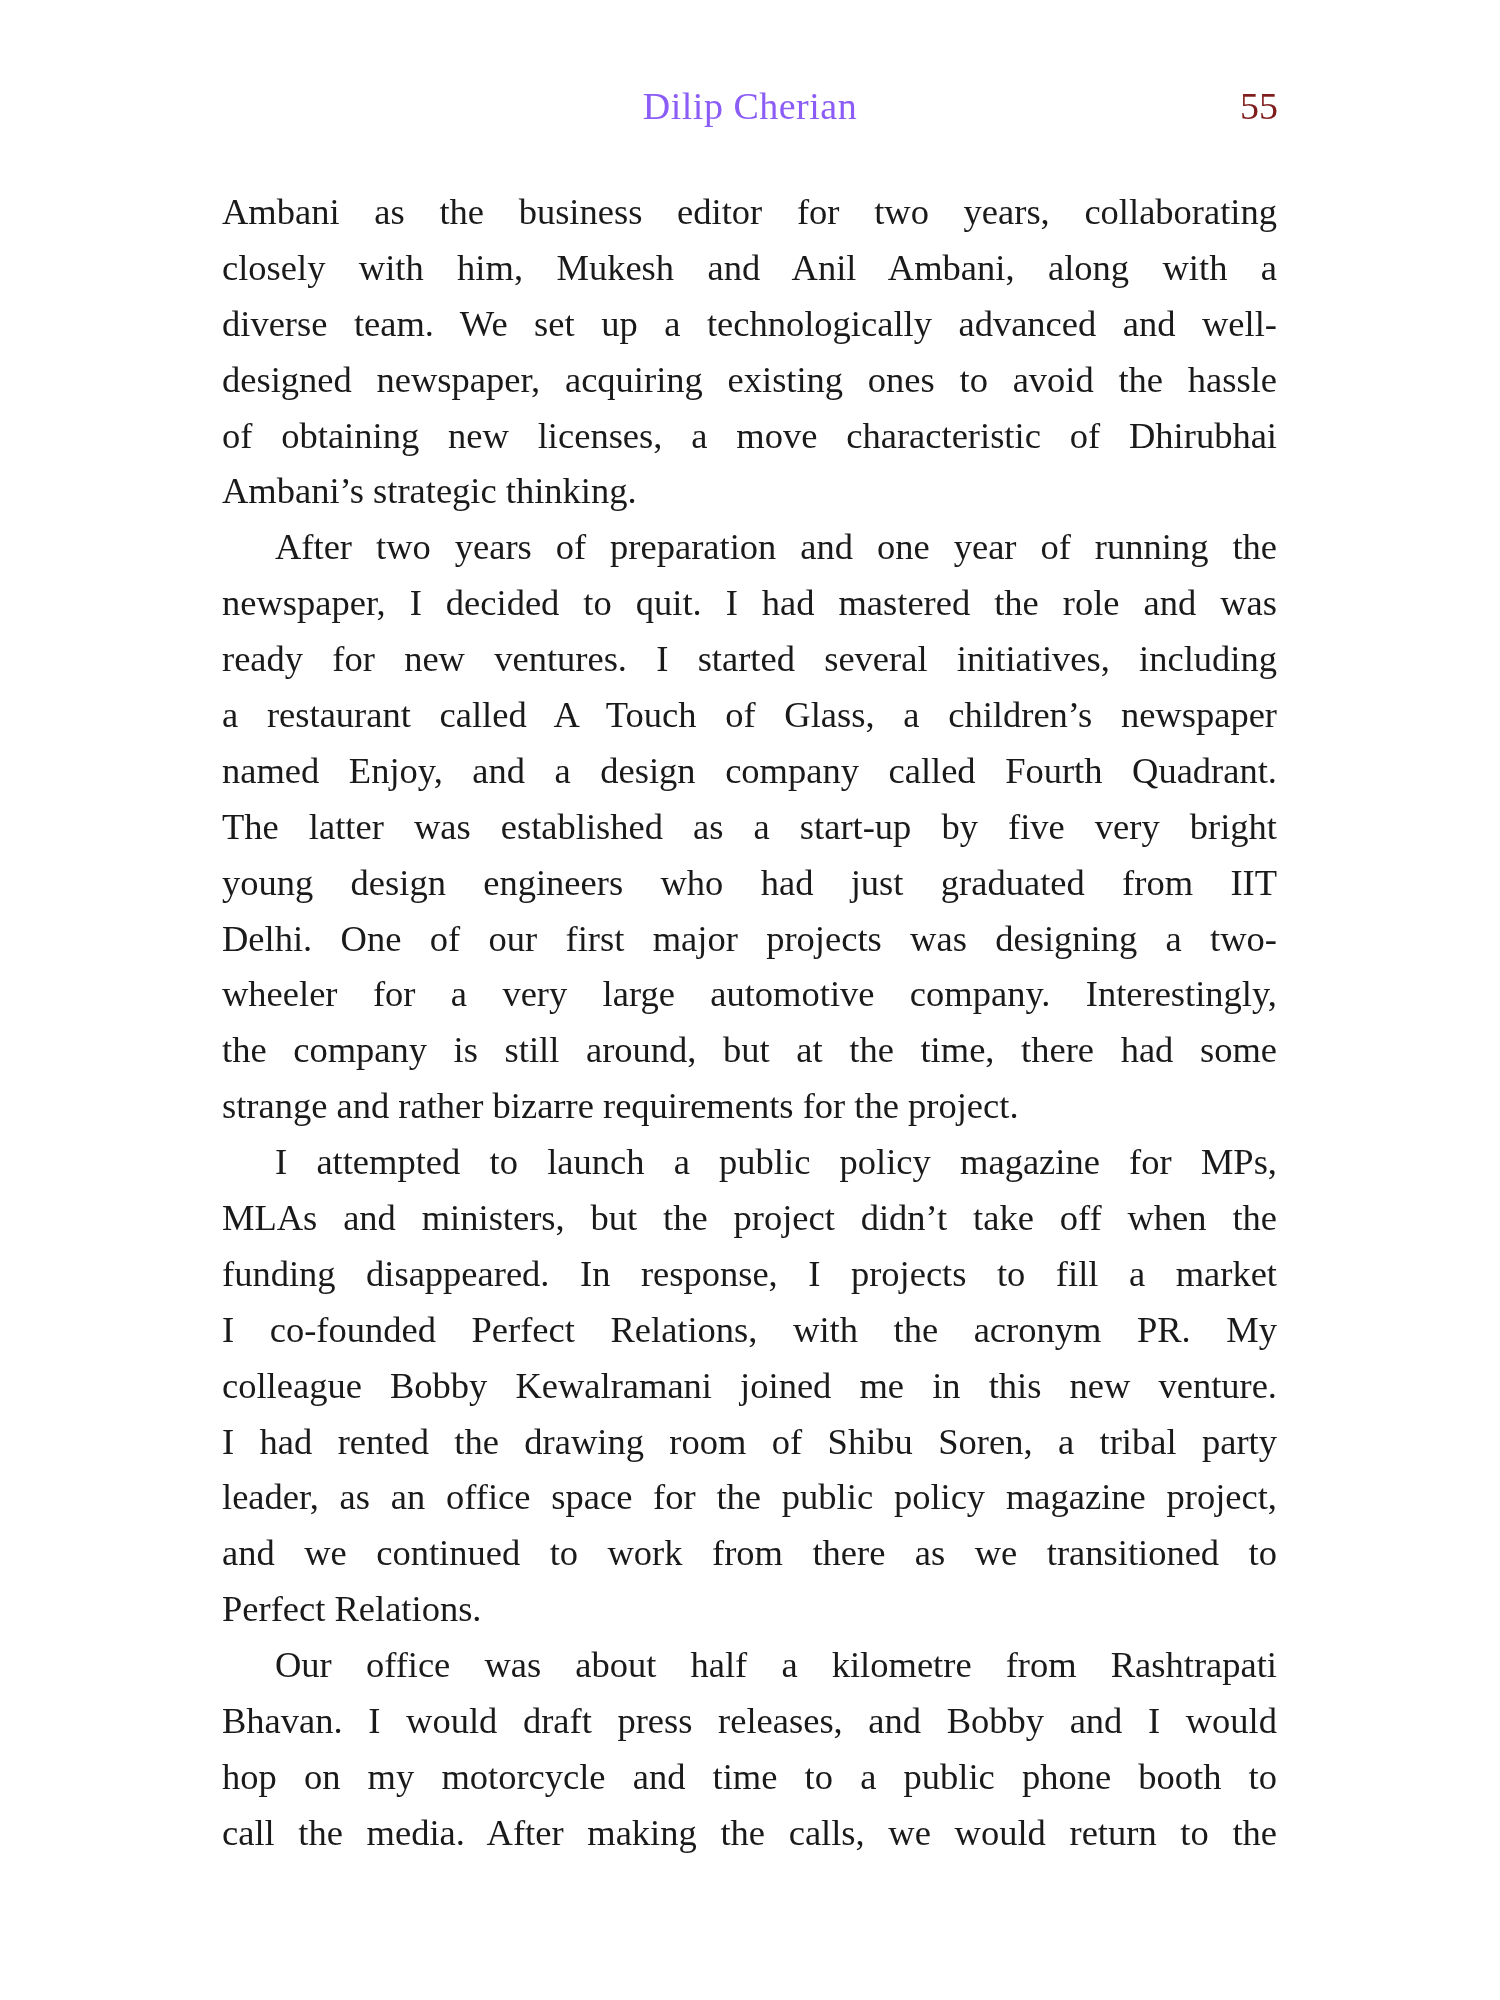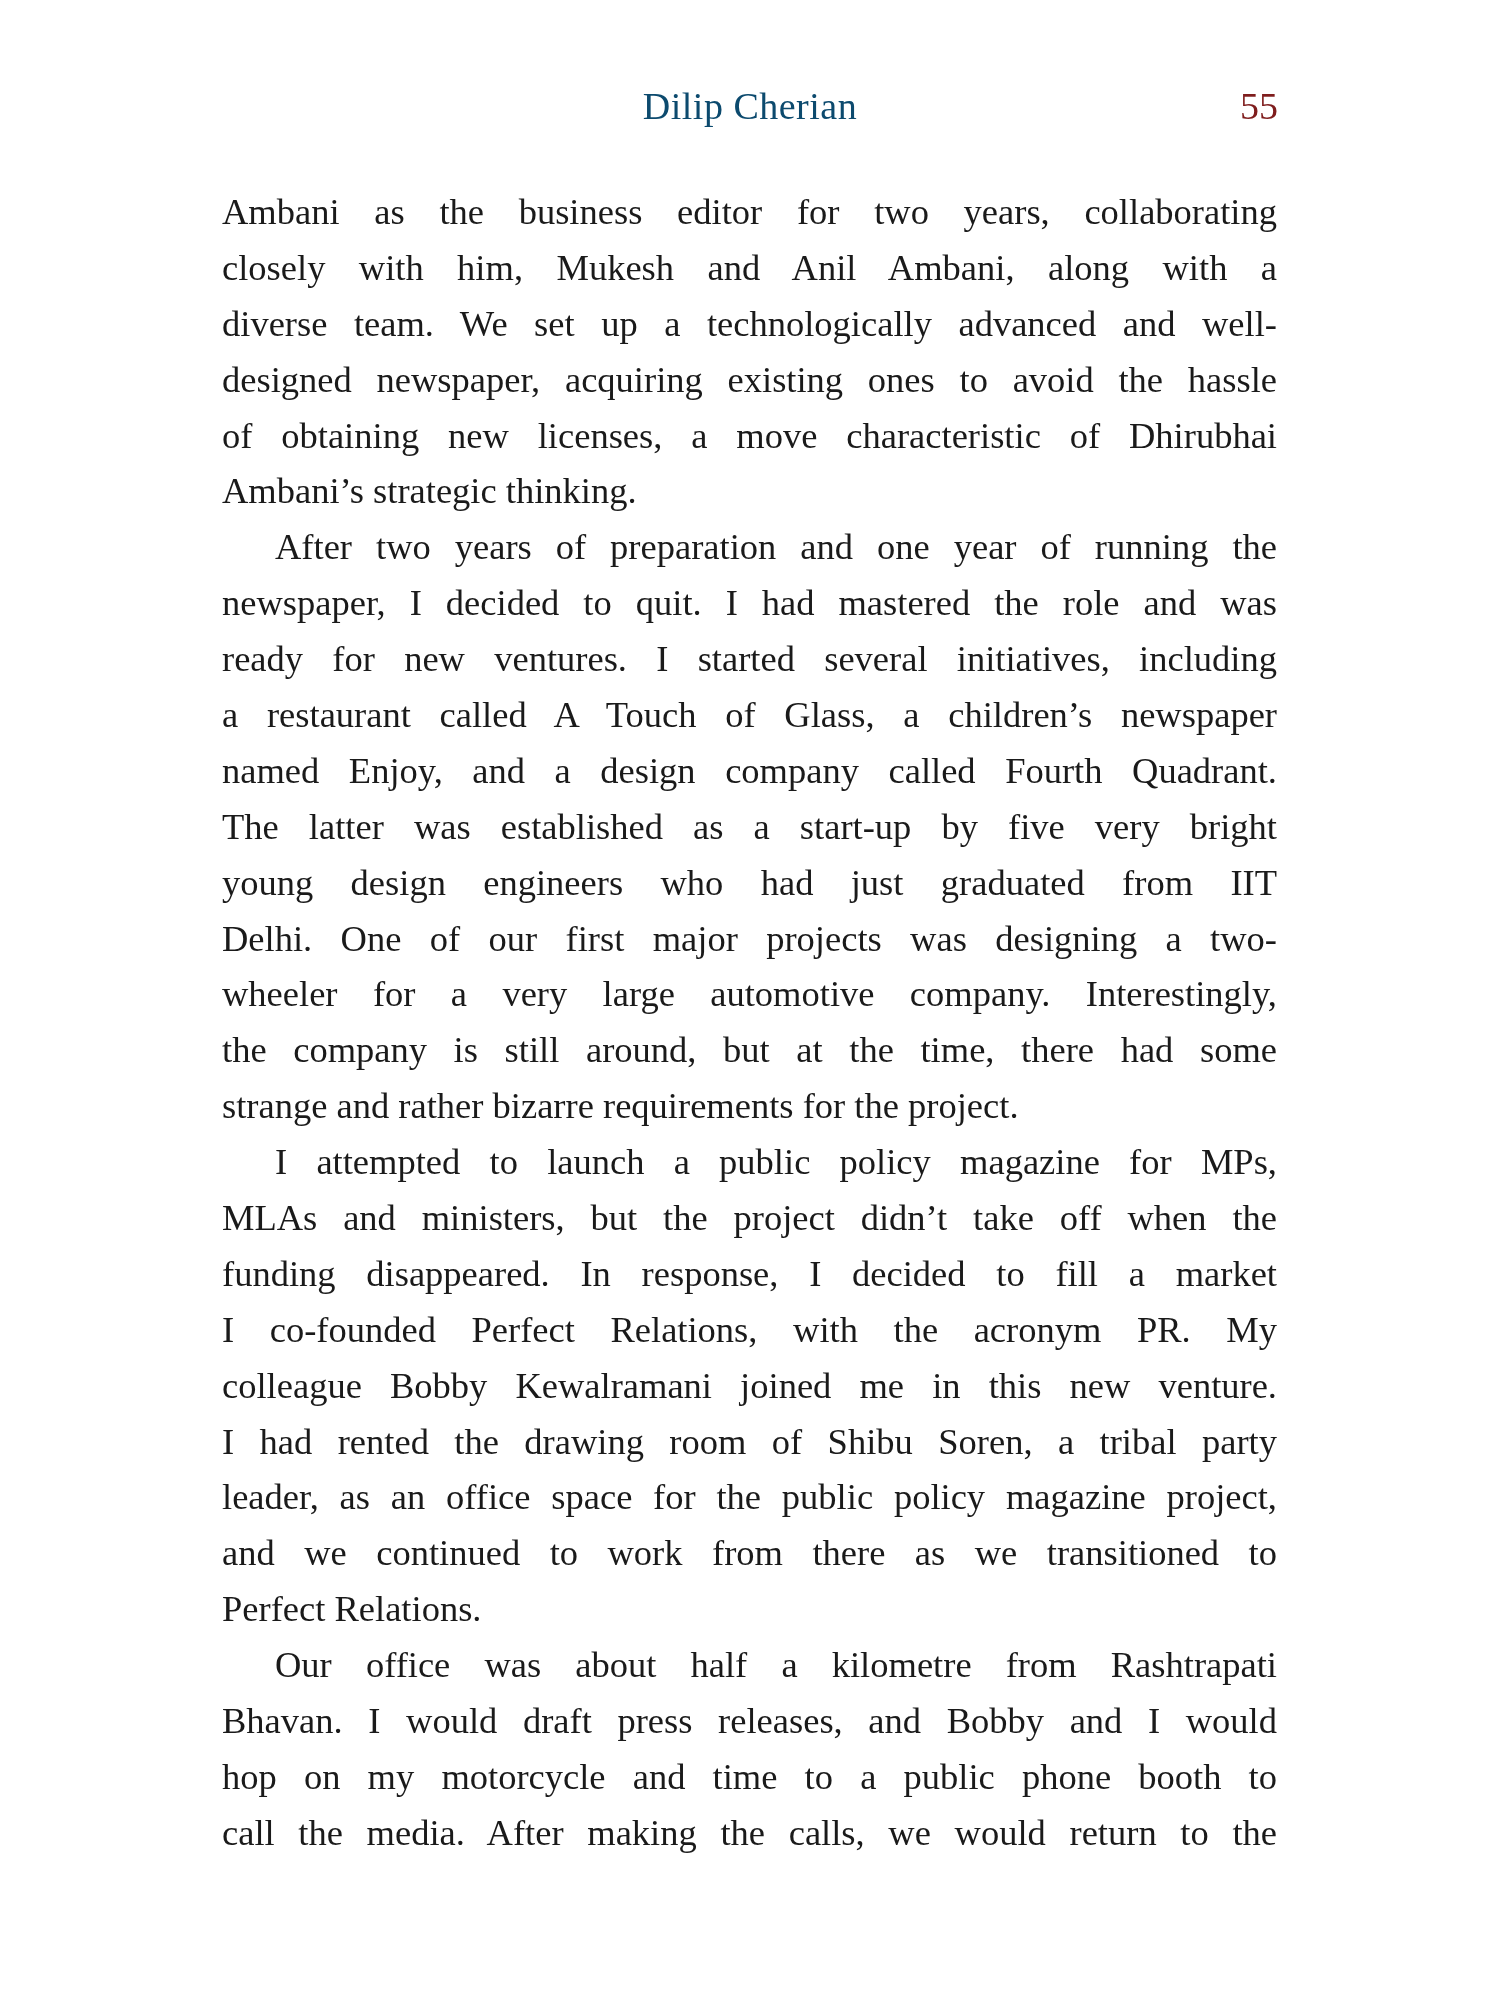--- a/index.html
+++ b/index.html
@@ -30,21 +30,21 @@
       height: 44px;
     }
     .running-title {
       position: absolute;
       left: 0;
       width: 1056px;
       text-align: center;
       font-size: 38px;
       line-height: 44px;
       letter-spacing: 0.5px;
-      color: #0c4a6e;
+      color: #8b5cf6;
     }
     .page-number {
       position: absolute;
       right: 0;
       font-size: 38px;
       line-height: 44px;
       color: #7f1d1d;
     }
     .body-text {
       position: absolute;
@@ -101,21 +101,21 @@
       <span class="line">young design engineers who had just graduated from IIT</span>
       <span class="line">Delhi. One of our first major projects was designing a two-</span>
       <span class="line">wheeler for a very large automotive company. Interestingly,</span>
       <span class="line">the company is still around, but at the time, there had some</span>
       <span class="line last">strange and rather bizarre requirements for the project.</span>
     </div>
 
     <div class="paragraph">
       <span class="line indent">I attempted to launch a public policy magazine for MPs,</span>
       <span class="line">MLAs and ministers, but the project didn’t take off when the</span>
-      <span class="line">funding disappeared. In response, I decided to fill a market</span>
+      <span class="line">funding disappeared. In response, I projects to fill a market</span>
       <span class="line">I co-founded Perfect Relations, with the acronym PR. My</span>
       <span class="line">colleague Bobby Kewalramani joined me in this new venture.</span>
       <span class="line">I had rented the drawing room of Shibu Soren, a tribal party</span>
       <span class="line">leader, as an office space for the public policy magazine project,</span>
       <span class="line">and we continued to work from there as we transitioned to</span>
       <span class="line last">Perfect Relations.</span>
     </div>
 
     <div class="paragraph">
       <span class="line indent">Our office was about half a kilometre from Rashtrapati</span>

